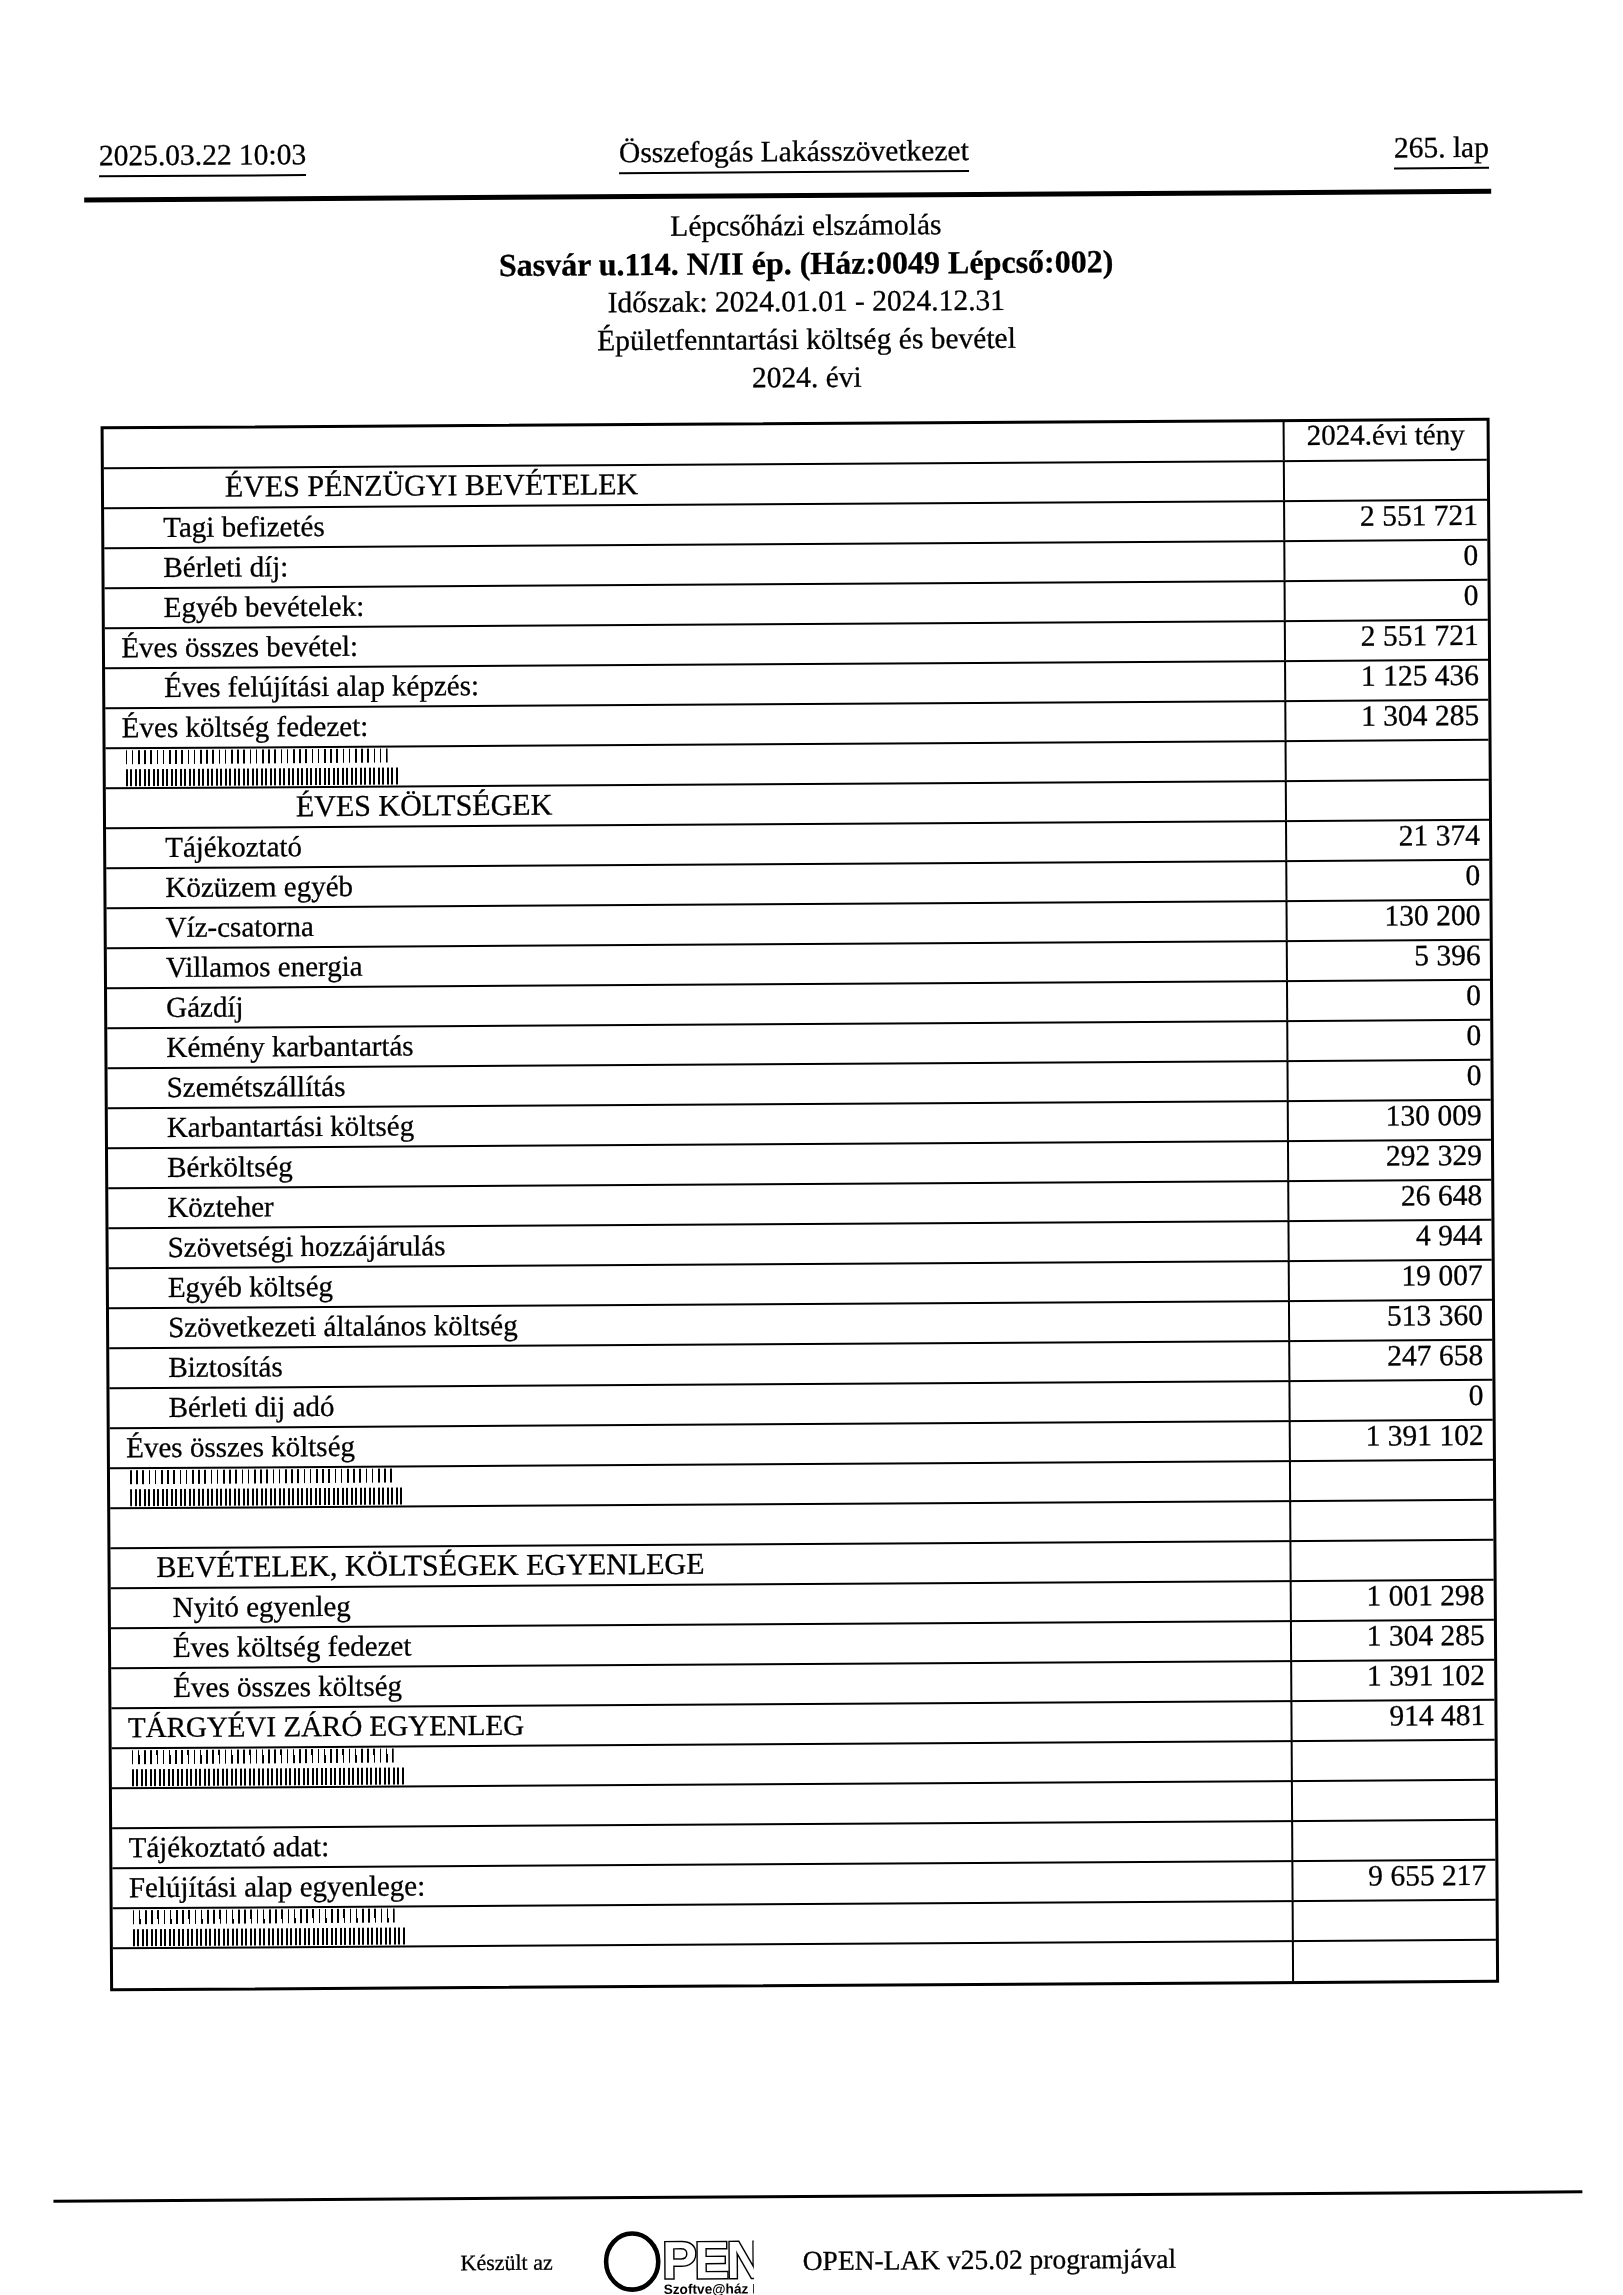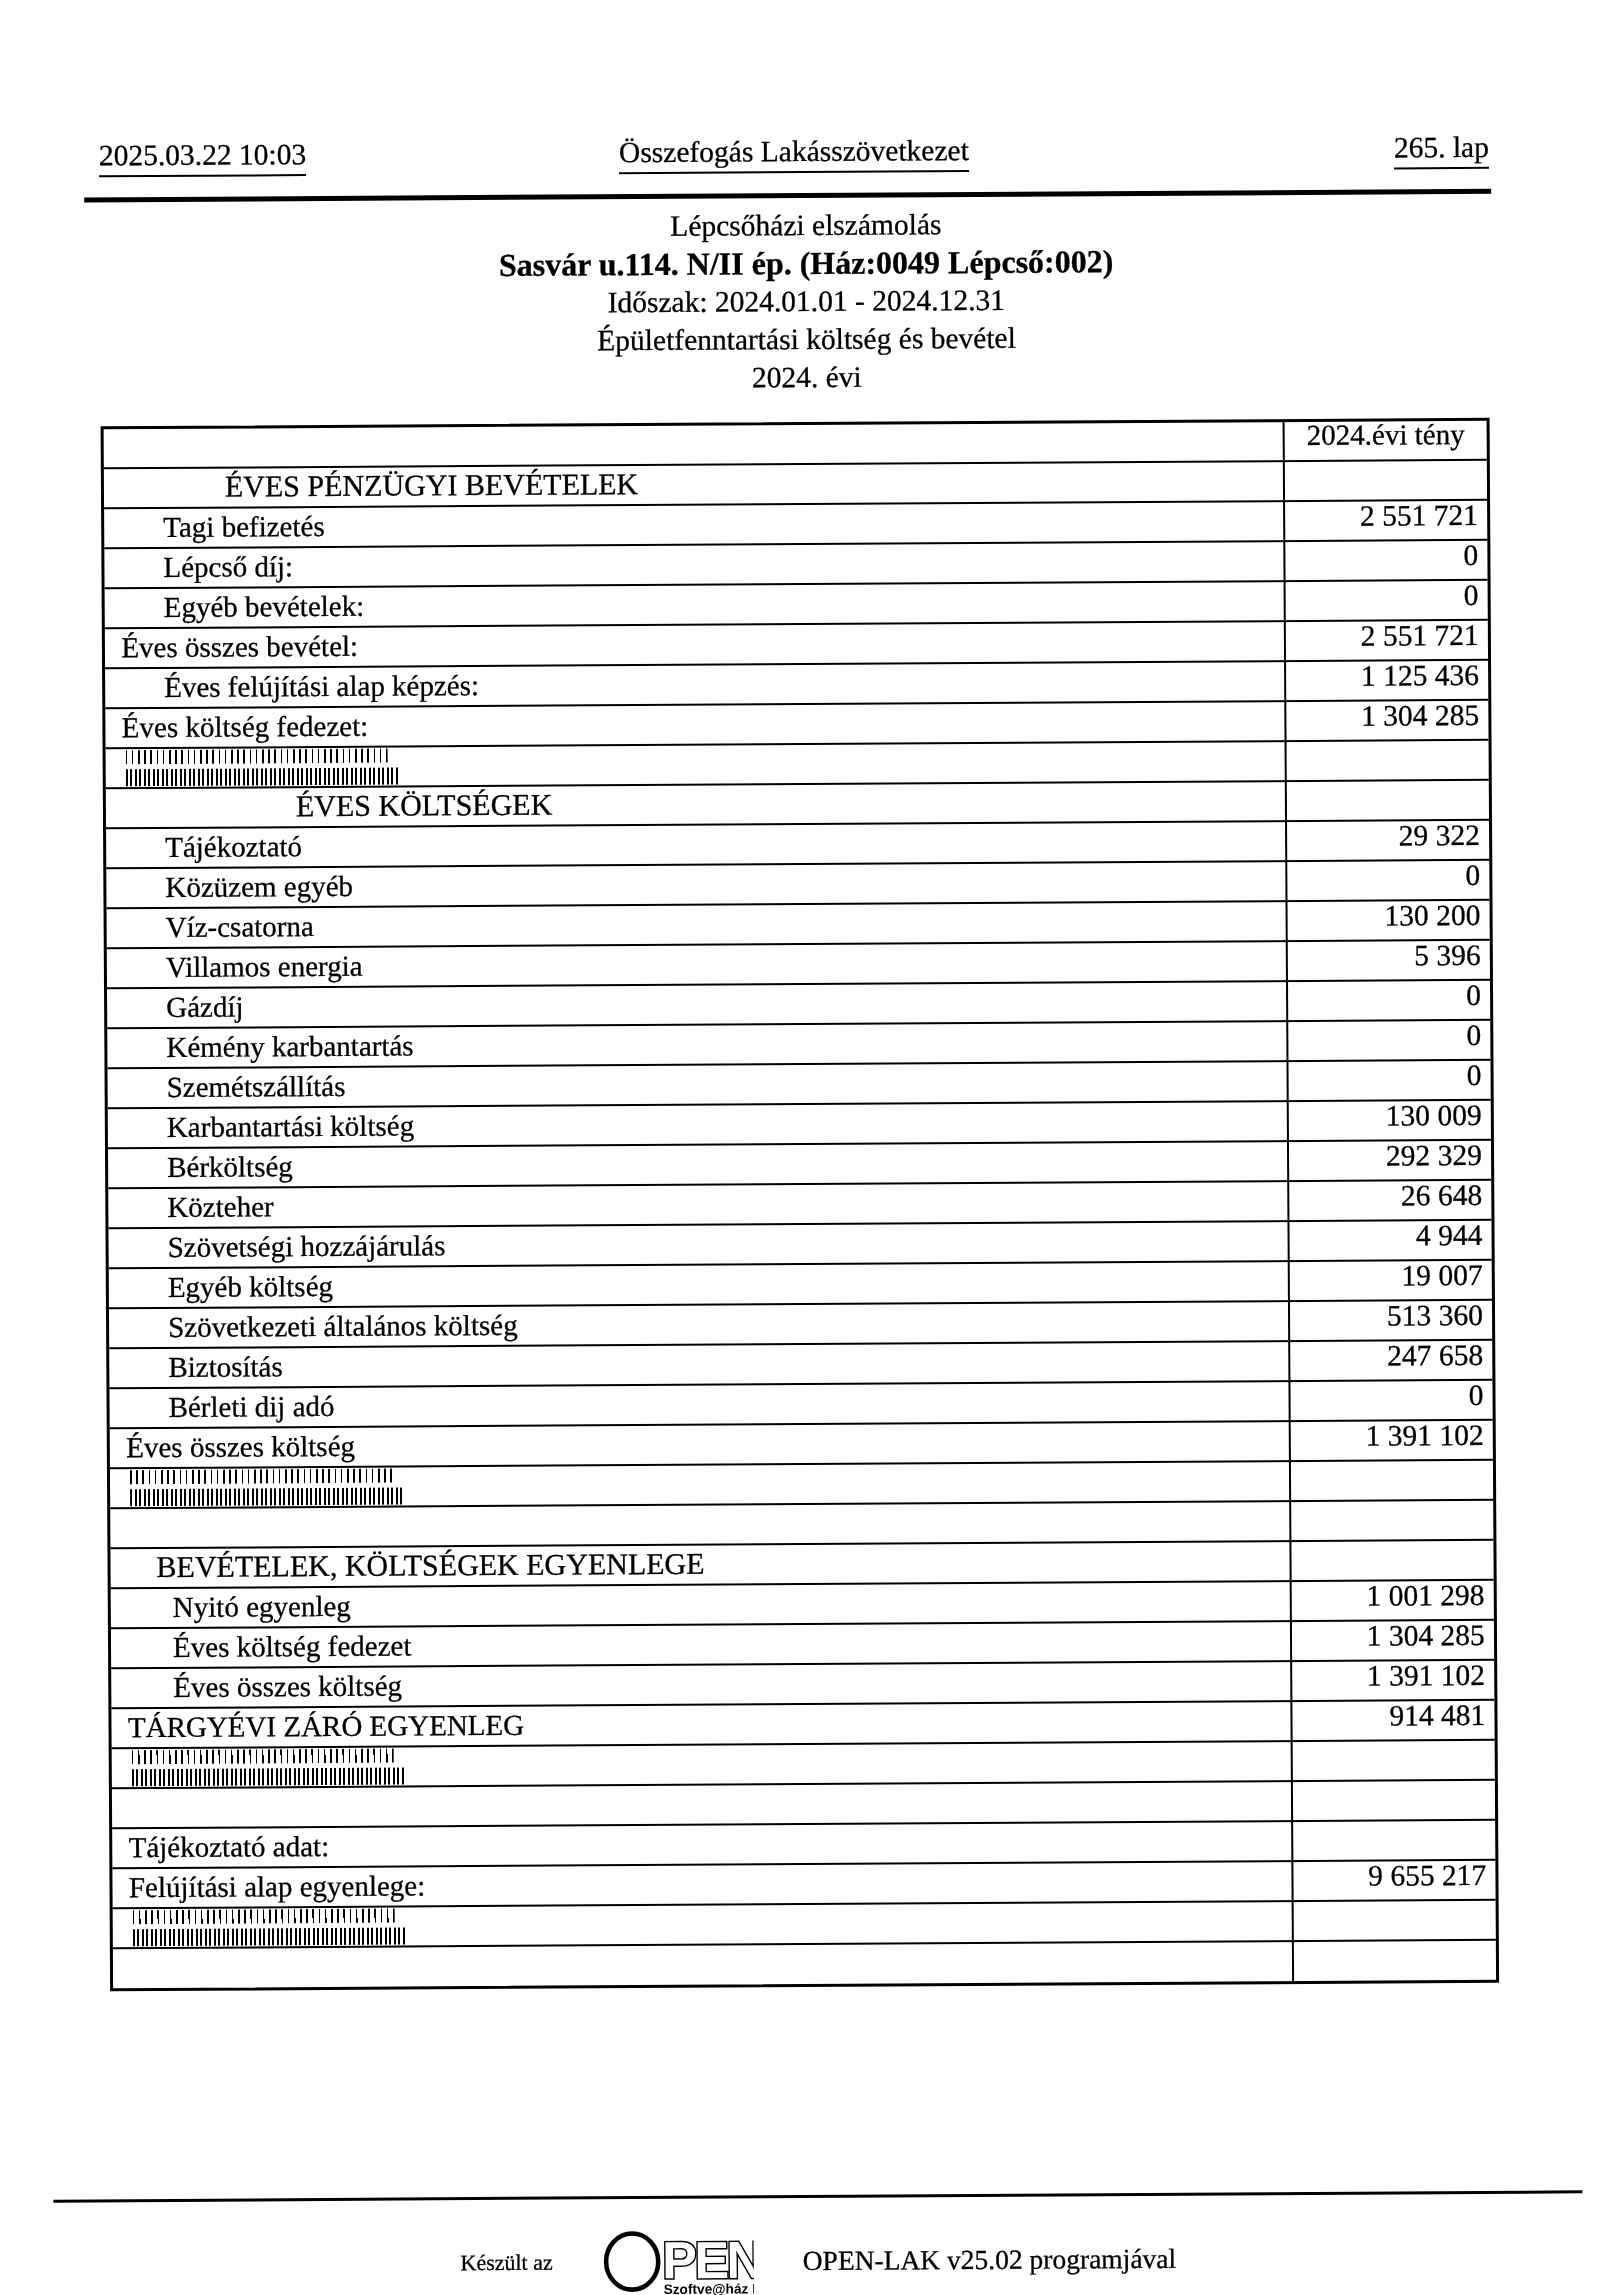--- a/index.html
+++ b/index.html
@@ -130,21 +130,21 @@
       <div class="trow item">
         <div class="cl ind-i">
           <span>Tagi befizetés</span>
         </div>
         <div class="cv">
           <span>2 551 721</span>
         </div>
       </div>
       <div class="trow item">
         <div class="cl ind-i">
-          <span>Lépcső díj:</span>
+          <span>Bérleti díj:</span>
         </div>
         <div class="cv">
           <span>0</span>
         </div>
       </div>
       <div class="trow item">
         <div class="cl ind-i">
           <span>Egyéb bevételek:</span>
         </div>
         <div class="cv">
@@ -188,21 +188,21 @@
         <div class="cl ind-s2">
           <span>ÉVES KÖLTSÉGEK</span>
         </div>
         <div class="cv"></div>
       </div>
       <div class="trow item">
         <div class="cl ind-i">
           <span>Tájékoztató</span>
         </div>
         <div class="cv">
-          <span>29 322</span>
+          <span>21 374</span>
         </div>
       </div>
       <div class="trow item">
         <div class="cl ind-i">
           <span>Közüzem egyéb</span>
         </div>
         <div class="cv">
           <span>0</span>
         </div>
       </div>

